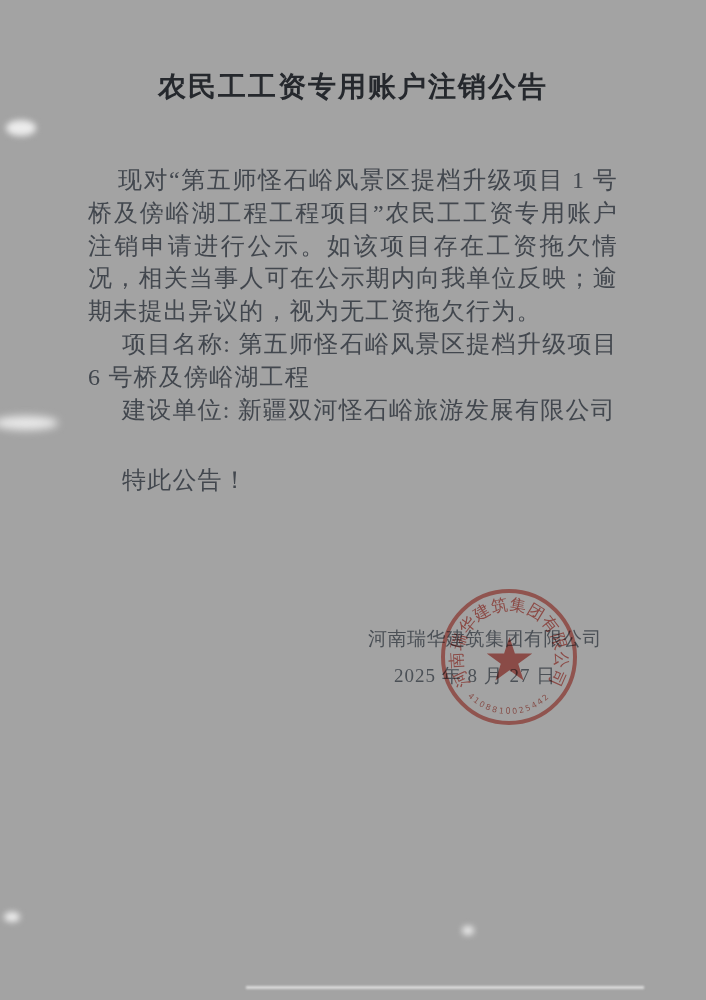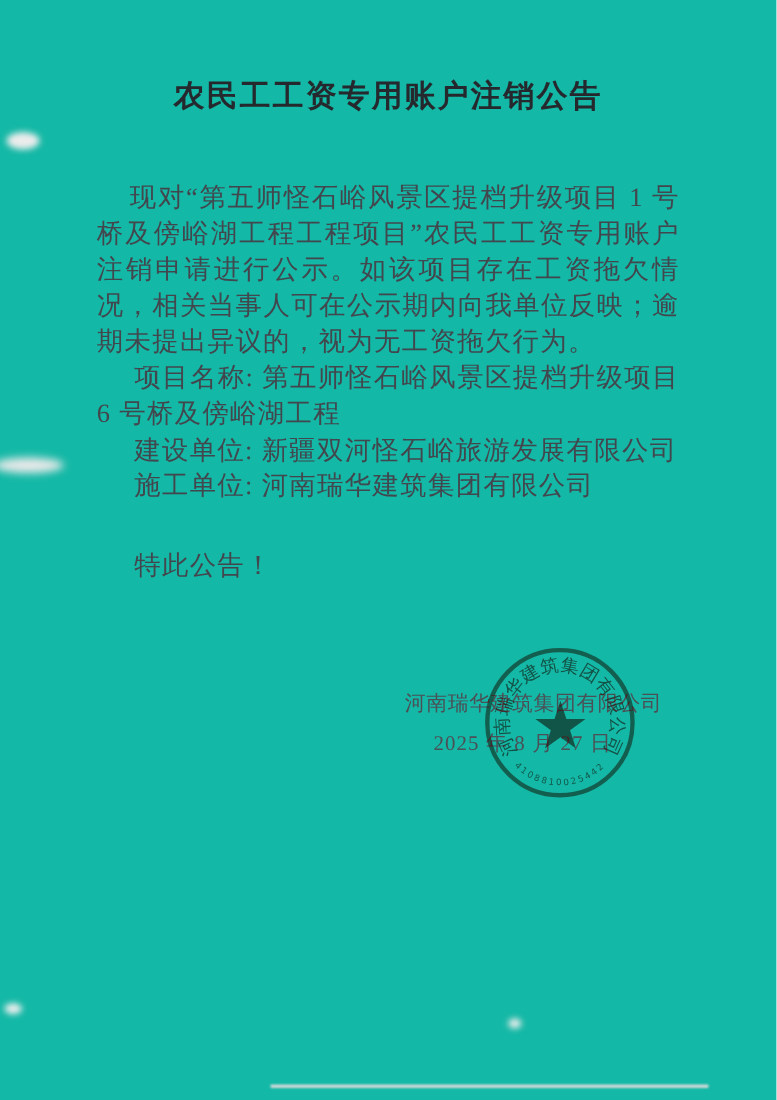--- a/index.html
+++ b/index.html
@@ -1,20 +1,20 @@
 <!DOCTYPE html>
 <html><head>
 <meta charset="utf-8">
 <style>
   html,body { margin:0; padding:0; background:#ffffff; }
   .page {
     position: relative;
     width: 706px;
     height: 1000px;
-    background: #14b8a6;
+    background: #a3a3a3;
     font-family: "Liberation Serif", "DejaVu Serif", serif;
     overflow: hidden;
   }
   .doc-title {
     position: absolute;
     top: 68px;
     left: 0;
     width: 100%;
     margin: 0;
     text-align: center;
@@ -29,21 +29,21 @@
     top: 164px;
     width: 530px;
     font-size: 24px;
     line-height: 32.8px;
     letter-spacing: 1.2px;
     color: #42474e;
     text-align: justify;
   }
   .para { margin: 0; text-indent: 30px; }
   .detail-line { text-indent: 34px; }
-  .closing-line { text-indent: 34px; margin-top: 40px; }
+  .closing-line { text-indent: 34px; margin-top: 40px; font-family: Liberation Mono, monospace; }
   .sig-company {
     position: absolute;
     left: 368px;
     top: 626px;
     font-size: 19px;
     letter-spacing: 0.5px;
     color: #4b5056;
     white-space: nowrap;
   }
   .sig-date {
@@ -97,21 +97,20 @@
   <div class="smudge s3"></div>
   <div class="smudge s5"></div>
   <div class="smudge s4"></div>
 
   <h1 class="doc-title">农民工工资专用账户注销公告</h1>
 
   <div class="doc-body">
     <p class="para">现对“第五师怪石峪风景区提档升级项目 1 号桥及傍峪湖工程工程项目”农民工工资专用账户注销申请进行公示。如该项目存在工资拖欠情况，相关当事人可在公示期内向我单位反映；逾期未提出异议的，视为无工资拖欠行为。</p>
     <div class="detail-line">项目名称: 第五师怪石峪风景区提档升级项目 6 号桥及傍峪湖工程</div>
     <div class="detail-line">建设单位: 新疆双河怪石峪旅游发展有限公司</div>
-    <div class="detail-line">施工单位: 河南瑞华建筑集团有限公司</div>
     <div class="closing-line">特此公告！</div>
   </div>
 
   <div class="sig-company">河南瑞华建筑集团有限公司</div>
   <div class="sig-date">2025 年 8 月 27 日</div>
 
   <svg class="seal" viewBox="0 0 150 150" xmlns="http://www.w3.org/2000/svg">
     <defs>
       <path id="ringPath" d="M 36.5 102 A 47 47 0 1 1 113.5 102" fill="none"></path>
       <path id="numPath" d="M 25.6 103.5 A 57 57 0 0 0 124.4 103.5" fill="none"></path>

